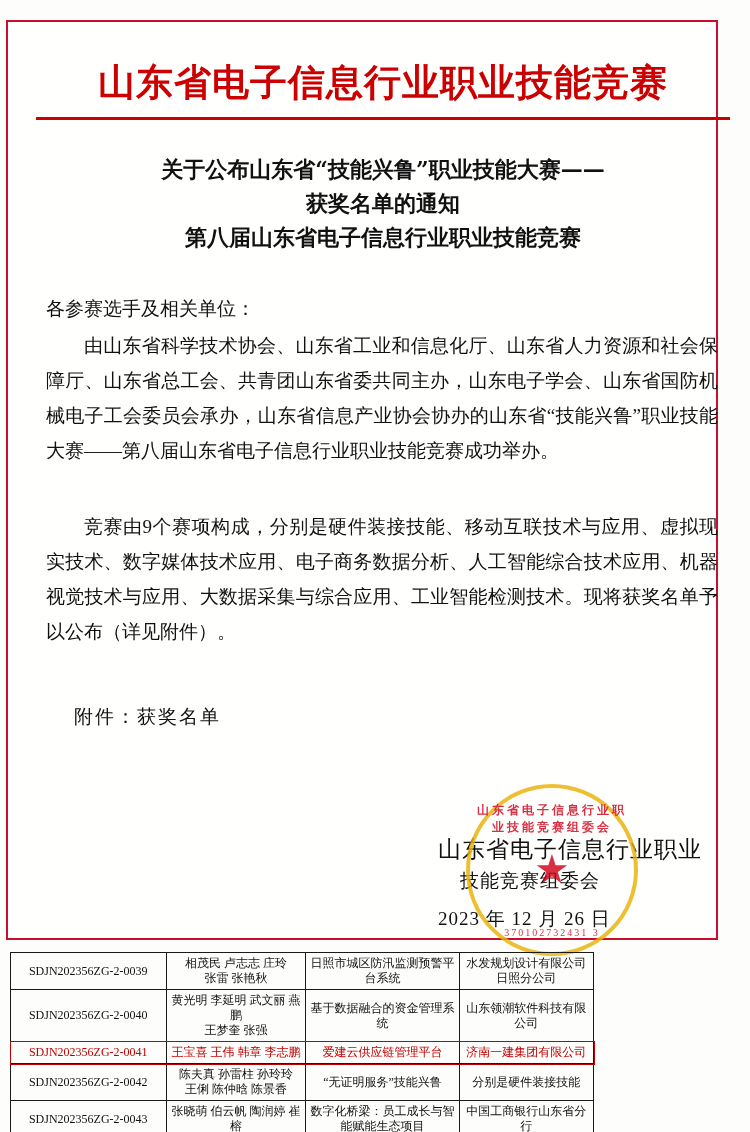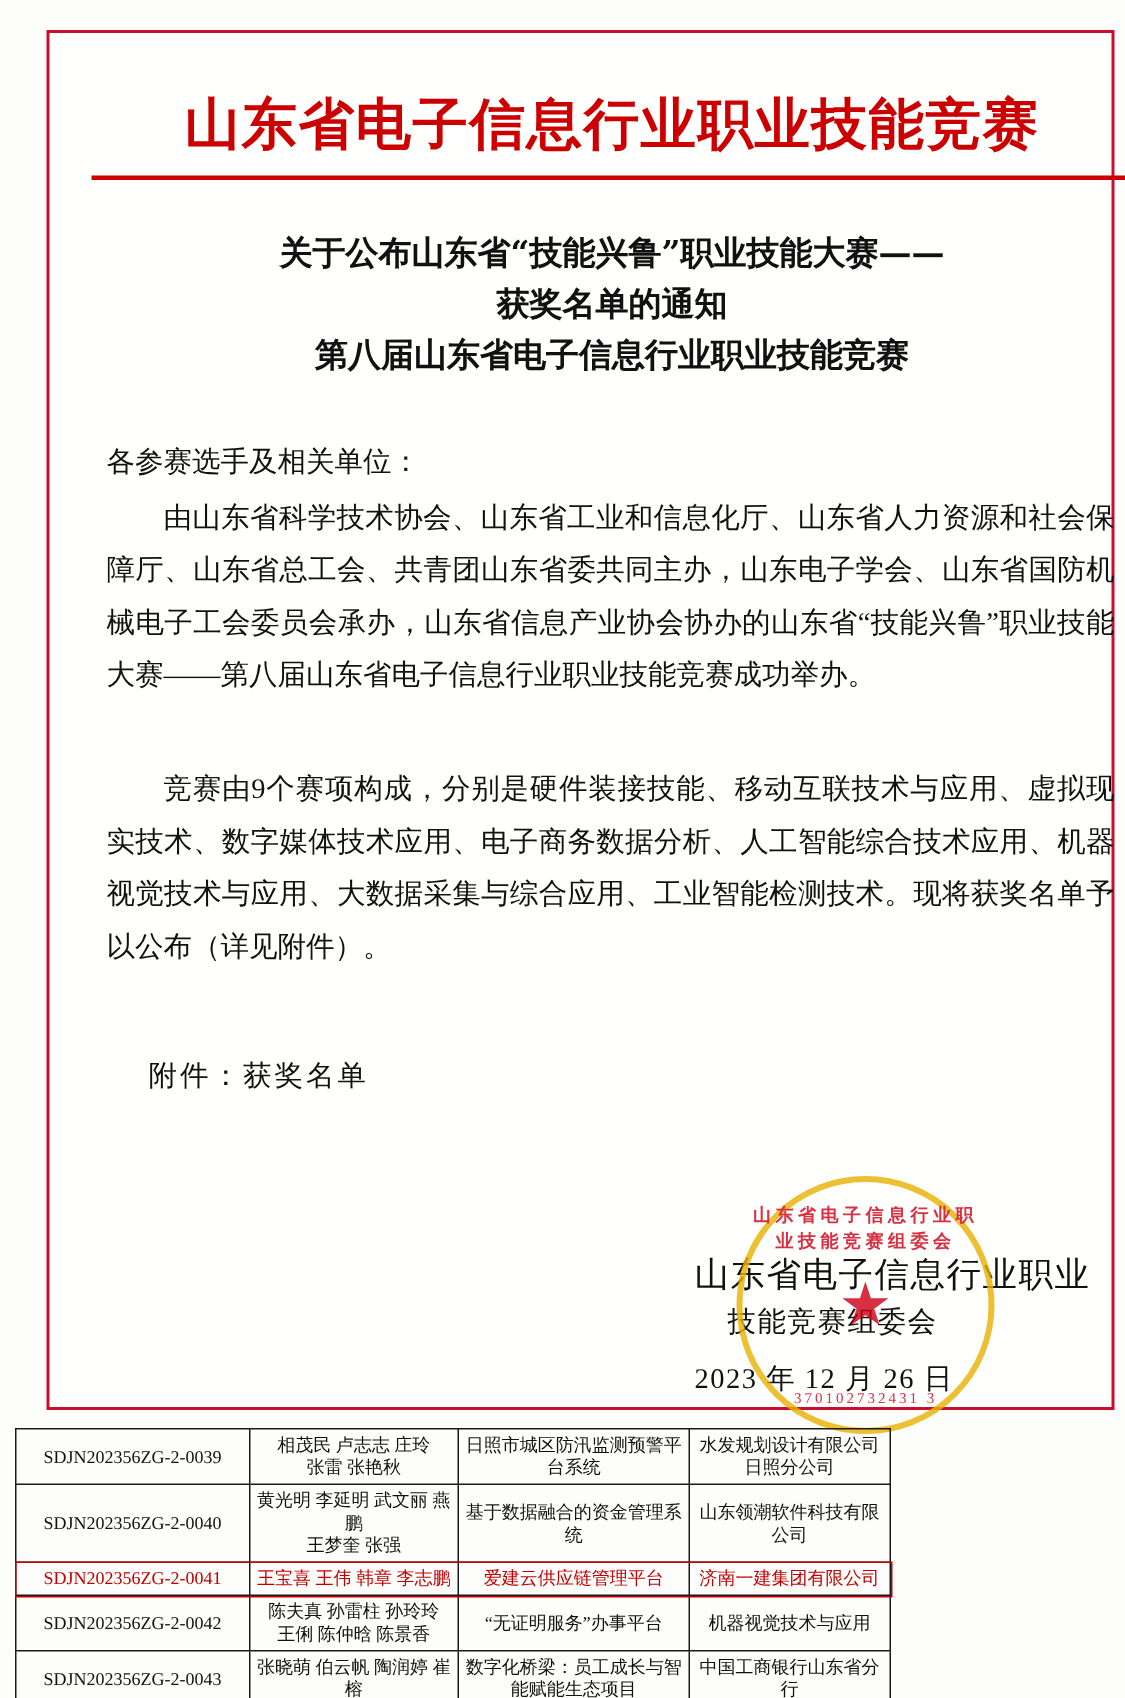--- a/index.html
+++ b/index.html
@@ -18,21 +18,21 @@
   .page {
     position: absolute;
     left: 0; top: 0;
     width: 750px;
     height: 1132px;
     background: #fdfdfb;
   }
   
   .frame {
     position: absolute;
-    left: 31px;
+    left: 6px;
     top: 20px;
     width: 712px;
     height: 920px;
     border: 2px solid #c8102e;
     box-sizing: border-box;
     background: #fffffd;
   }
   .doc-title {
     position: absolute;
     left: 30px;
@@ -246,22 +246,22 @@
         </tr>
         <tr class="highlight">
           <td class="c-code">SDJN202356ZG-2-0041</td>
           <td class="c-names">王宝喜  王伟  韩章  李志鹏</td>
           <td class="c-proj">爱建云供应链管理平台</td>
           <td class="c-org">济南一建集团有限公司</td>
         </tr>
         <tr>
           <td class="c-code">SDJN202356ZG-2-0042</td>
           <td class="c-names">陈夫真  孙雷柱  孙玲玲<br>王俐  陈仲晗  陈景香</td>
-          <td class="c-proj">“无证明服务”办事平台</td>
-          <td class="c-org">机器视觉技术与应用</td>
+          <td class="c-proj">“无证明服务”技能兴鲁</td>
+          <td class="c-org">分别是硬件装接技能</td>
         </tr>
         <tr>
           <td class="c-code">SDJN202356ZG-2-0043</td>
           <td class="c-names">张晓萌  伯云帆  陶润婷  崔榕</td>
           <td class="c-proj">数字化桥梁：员工成长与智能赋能生态项目</td>
           <td class="c-org">中国工商银行山东省分行</td>
         </tr>
       </tbody>
     </table>
   </div>

